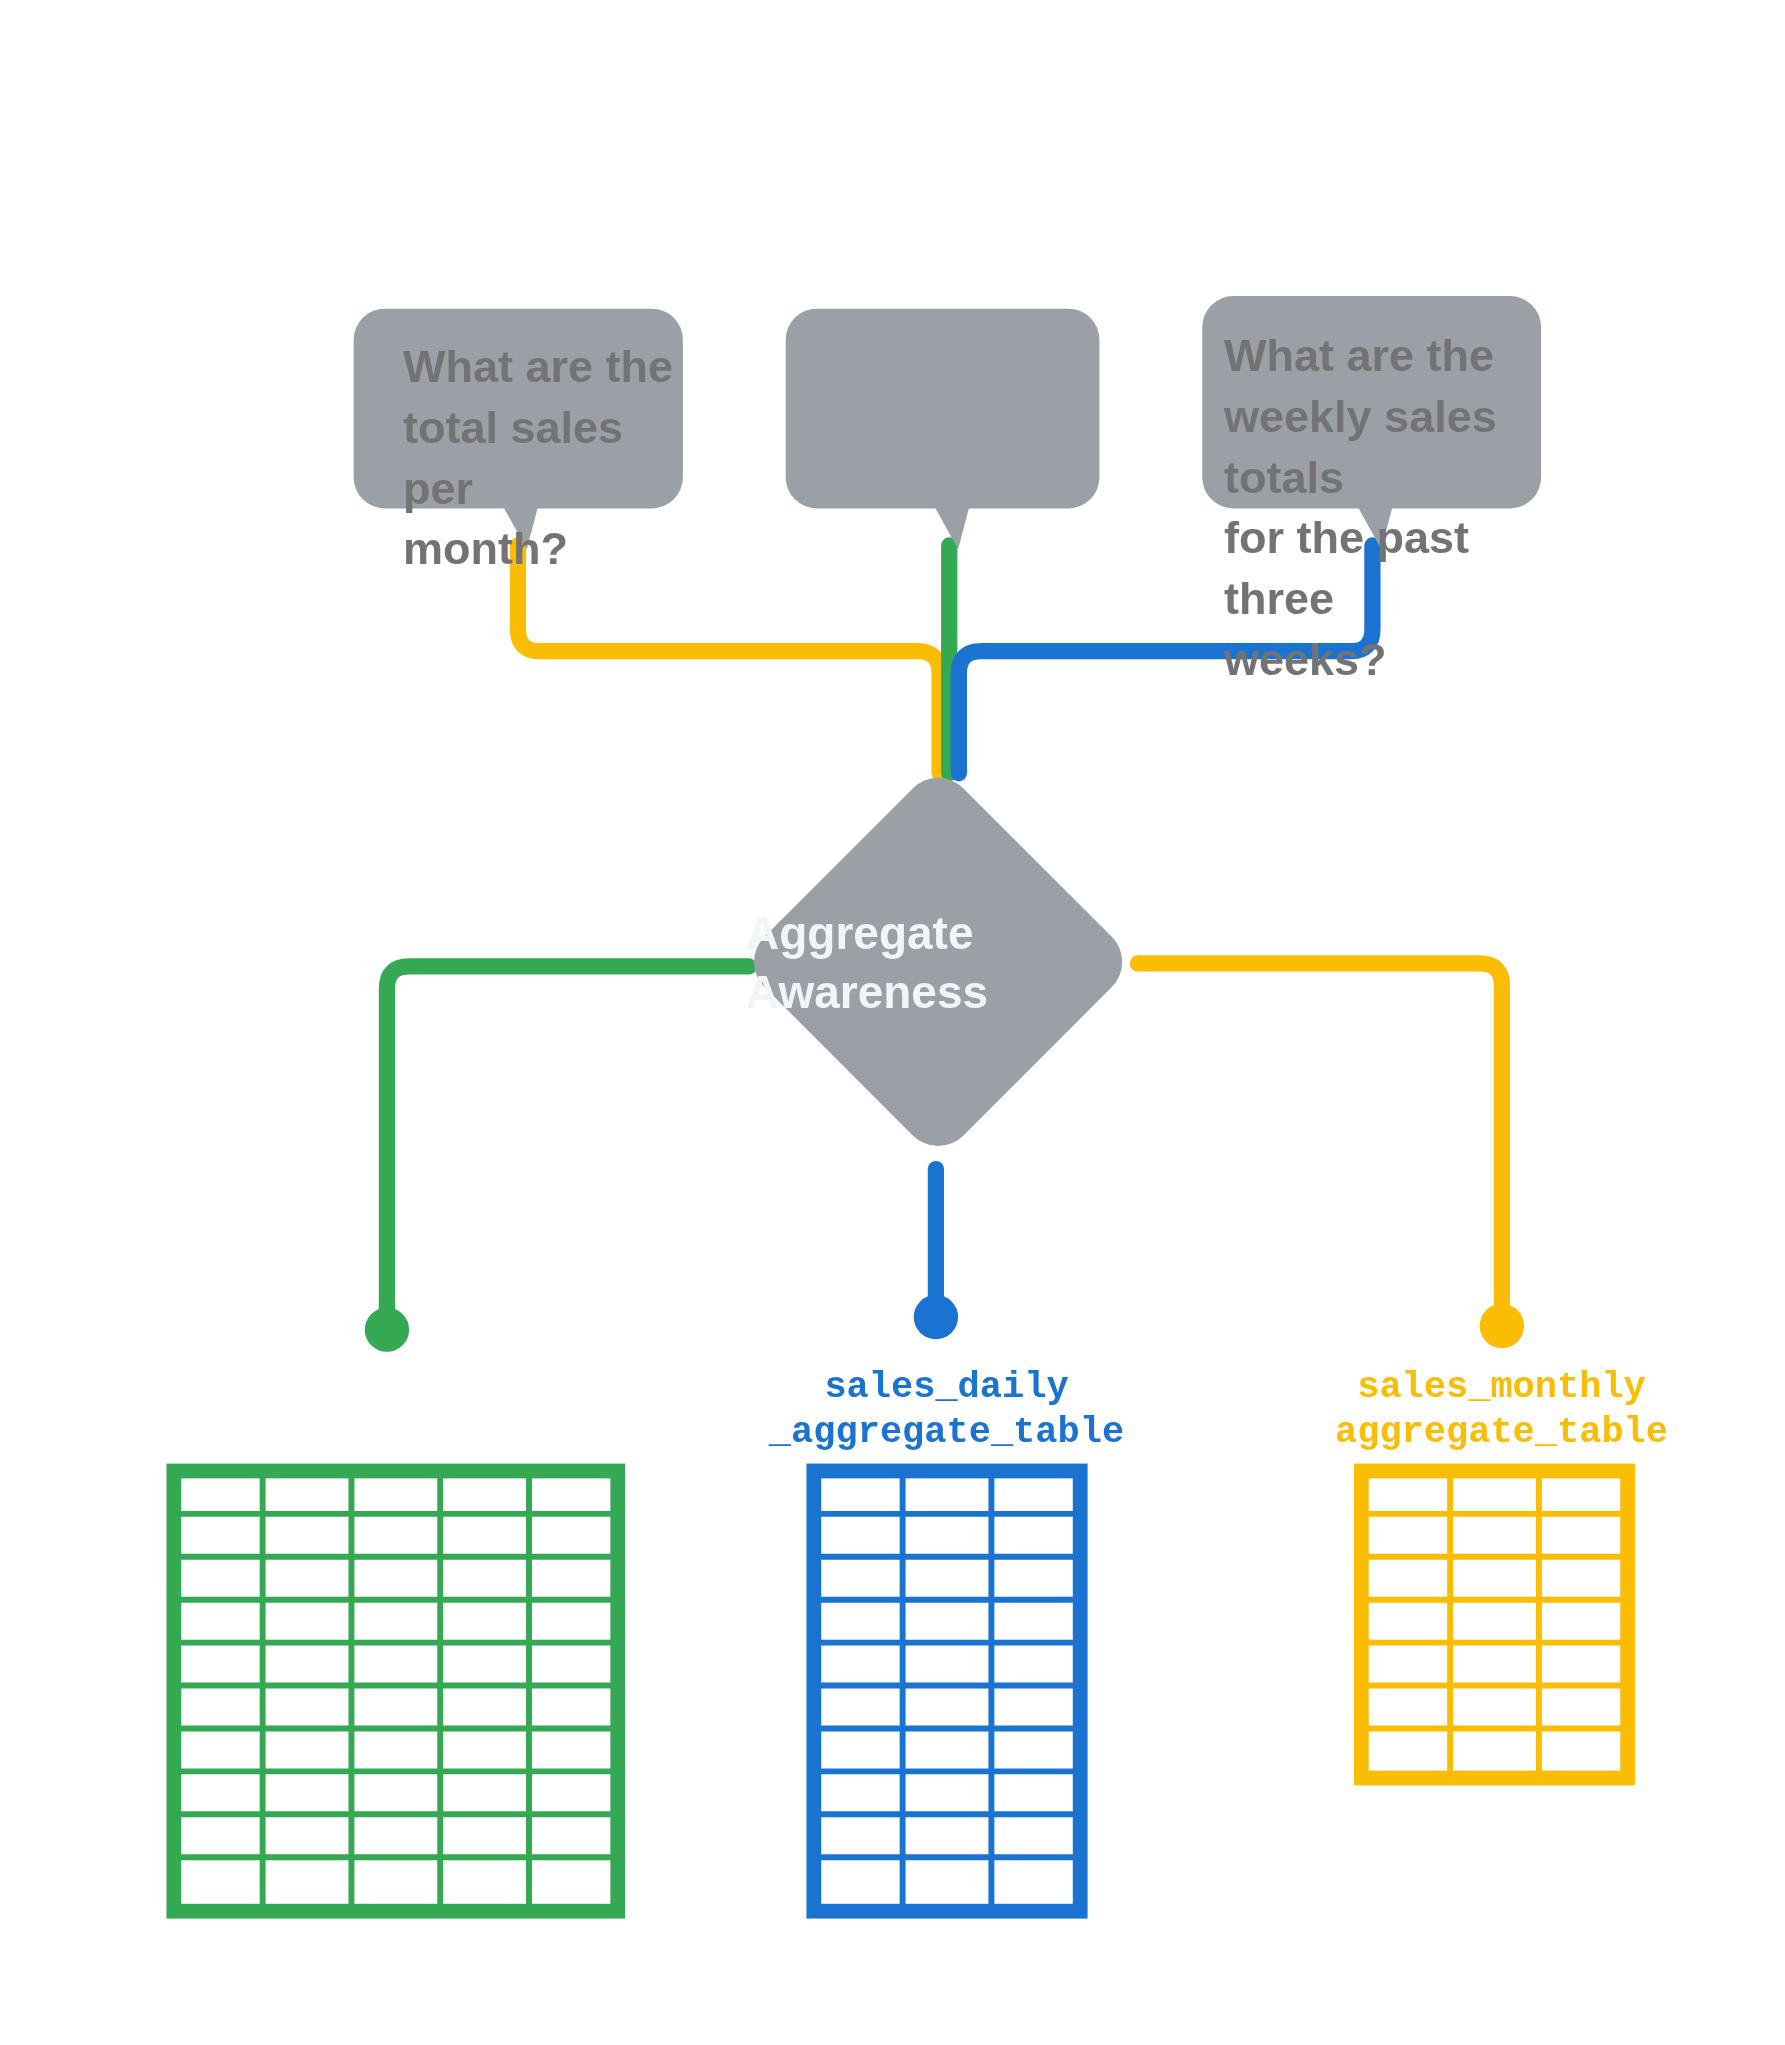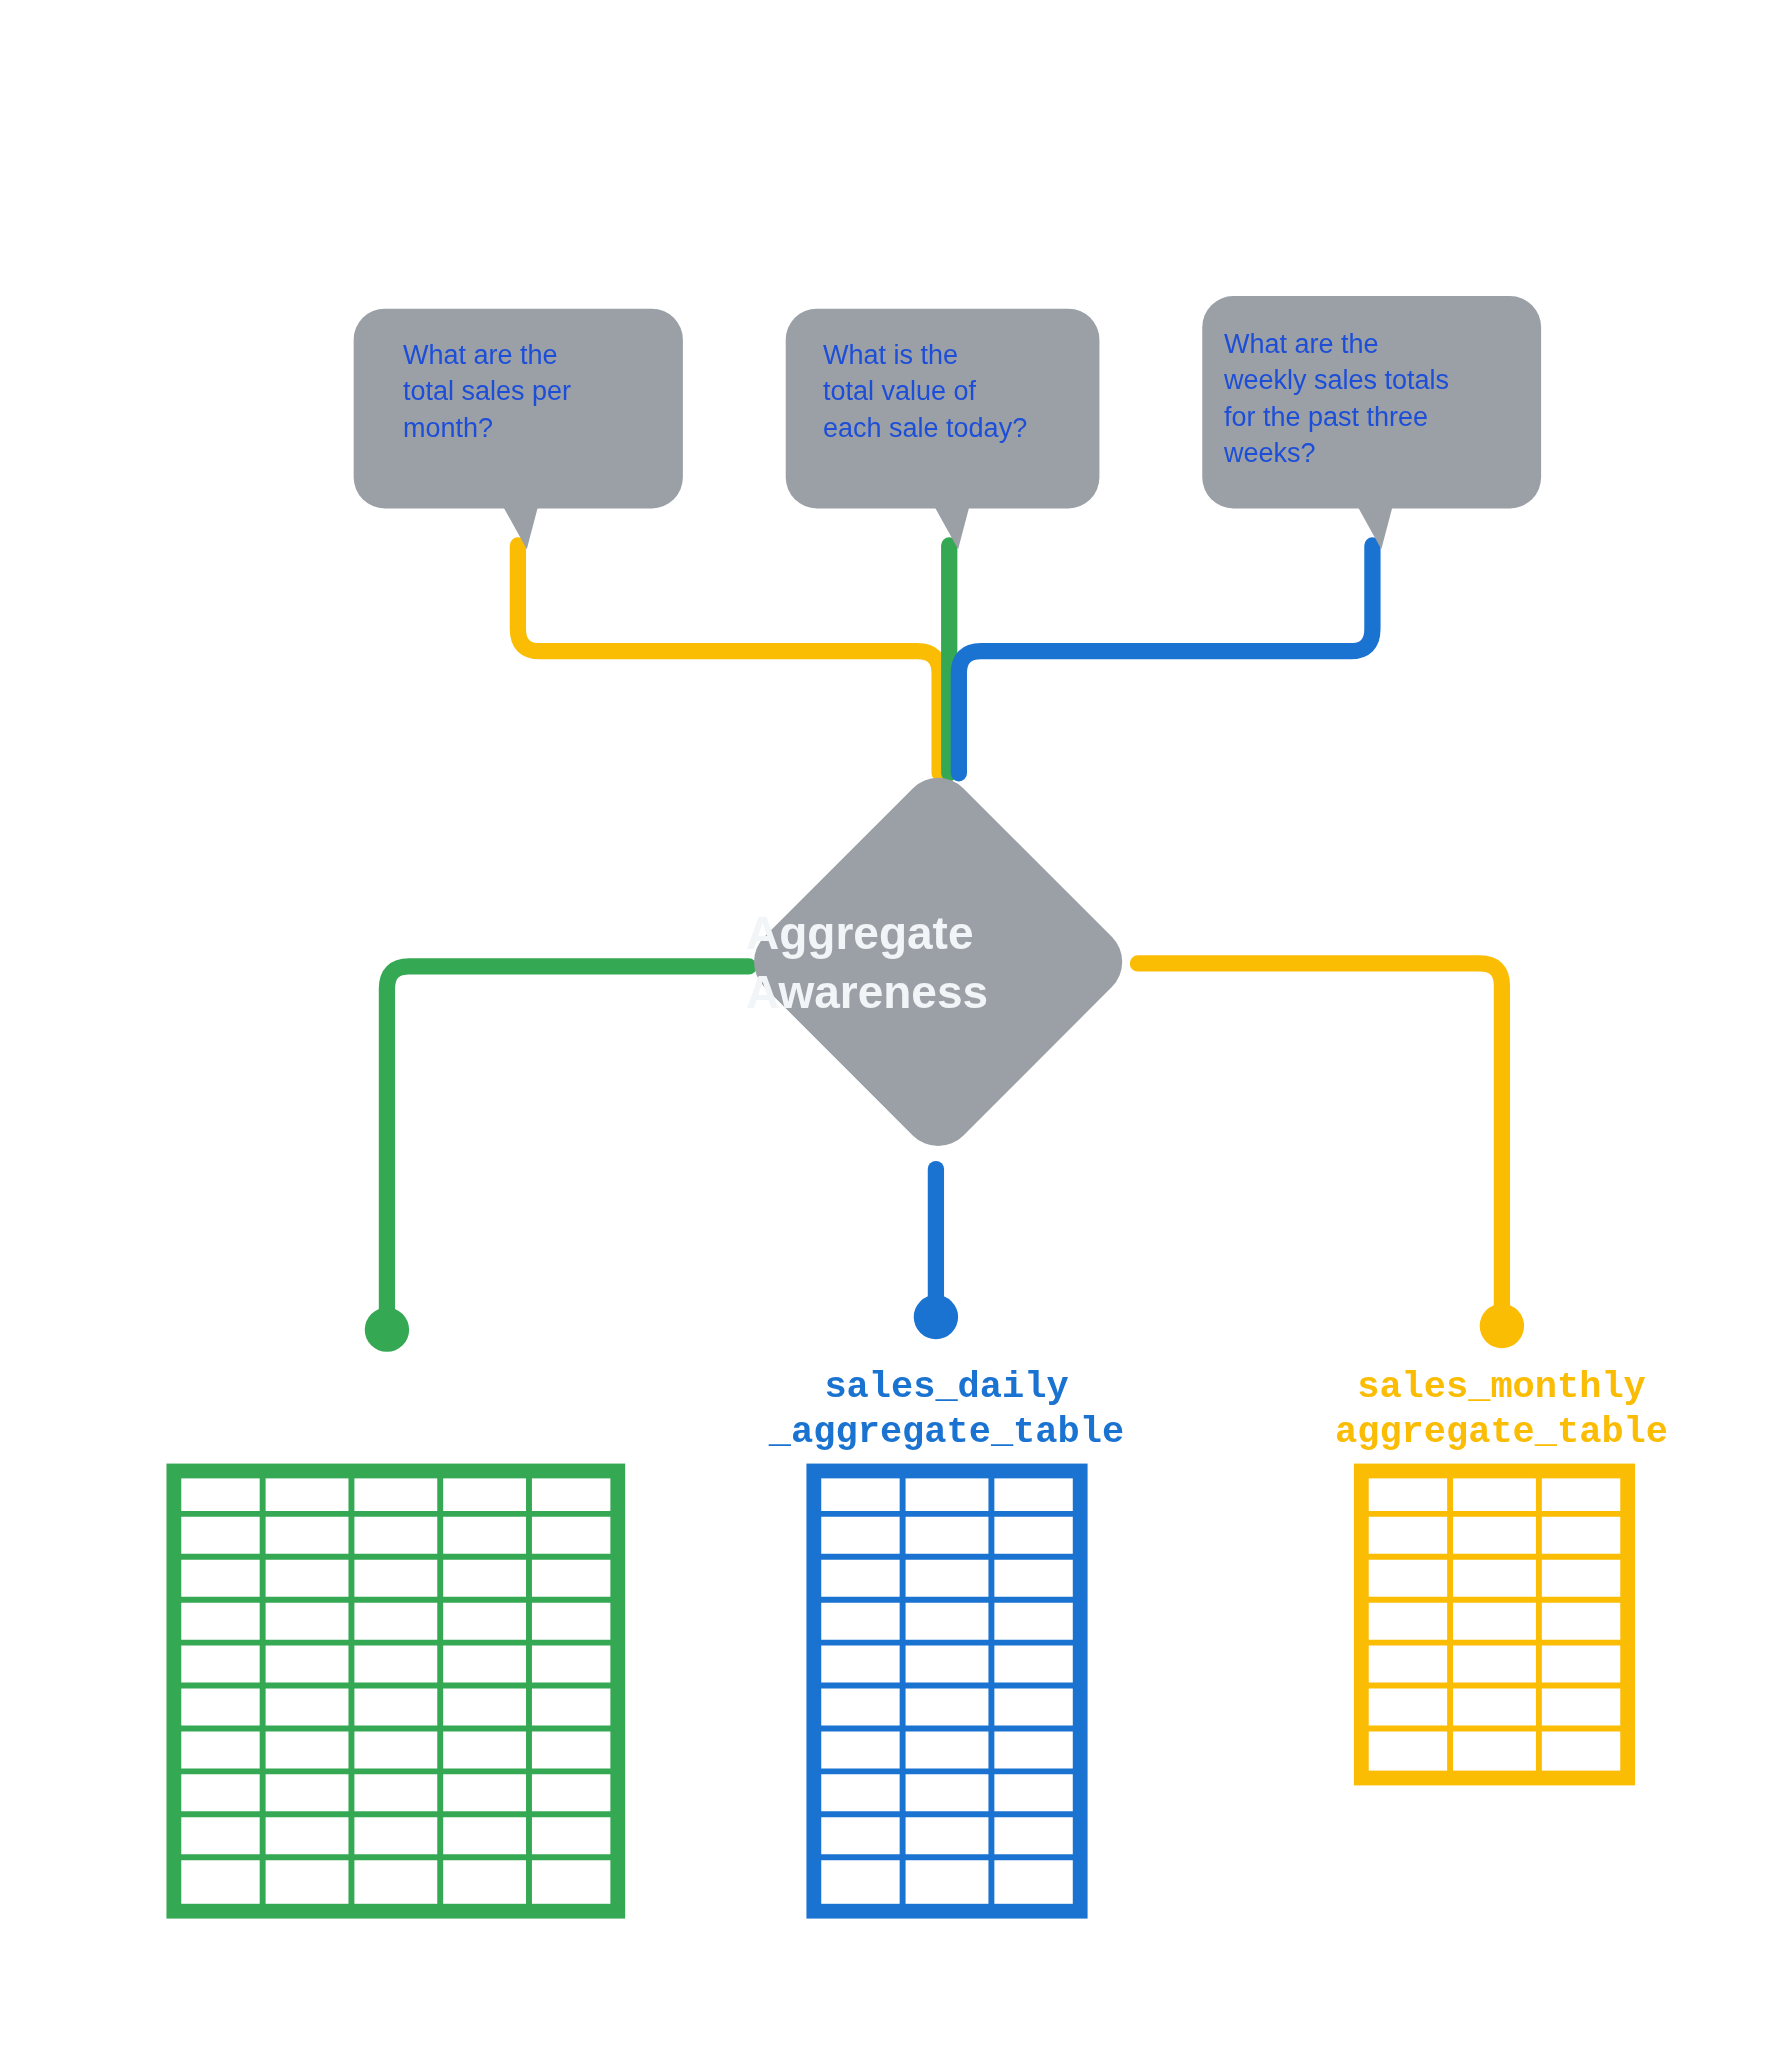--- a/index.html
+++ b/index.html
@@ -8,23 +8,23 @@
     font-family:"Liberation Sans", sans-serif;
     -webkit-font-smoothing:antialiased;
     overflow:hidden;
     position:relative;
   }
   #stage{position:absolute;inset:0;width:1786px;height:2046px;}
   svg#canvas{position:absolute;left:0;top:0;width:1786px;height:2046px;}
 
   .bubble-text{
     position:absolute;
-    color:#1d4ed8;
-    font-weight:normal;
-    font-size:27px;
+    color:#737373;
+    font-weight:bold;
+    font-size:45px;
     line-height:1.35;
     font-family:"Liberation Sans", sans-serif;
     white-space:pre-line;
     pointer-events:none;
   }
   .diamond-label{
     position:absolute;
     color:#F1F5F7;
     font-weight:bold;
     font-size:46px;
@@ -144,23 +144,20 @@
         <line x1="1850" y1="2336" x2="2190" y2="2336"></line>
       </g>
     </g>
 
   </svg>
 
   <div class="bubble-text" style="left:403px; top:337px; width:274px;">What are the
 total sales per
 month?</div>
 
-  <div class="bubble-text" style="left:823px; top:337px; width:274px;">What is the
-total value of
-each sale today?</div>
 
   <div class="bubble-text" style="left:1224px; top:326px; width:311px;">What are the
 weekly sales totals
 for the past three
 weeks?</div>
 
   <div class="diamond-label" style="left:746px; top:904px; width:385px;">Aggregate
 Awareness</div>
 
 

